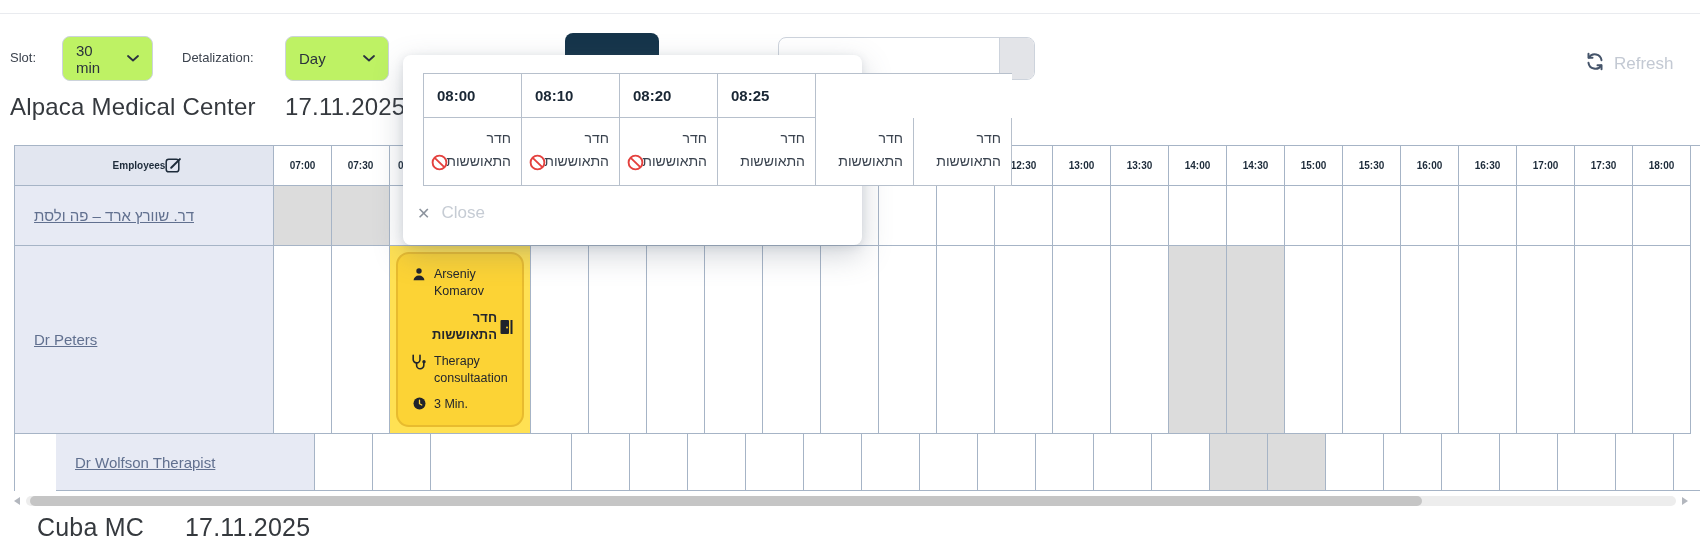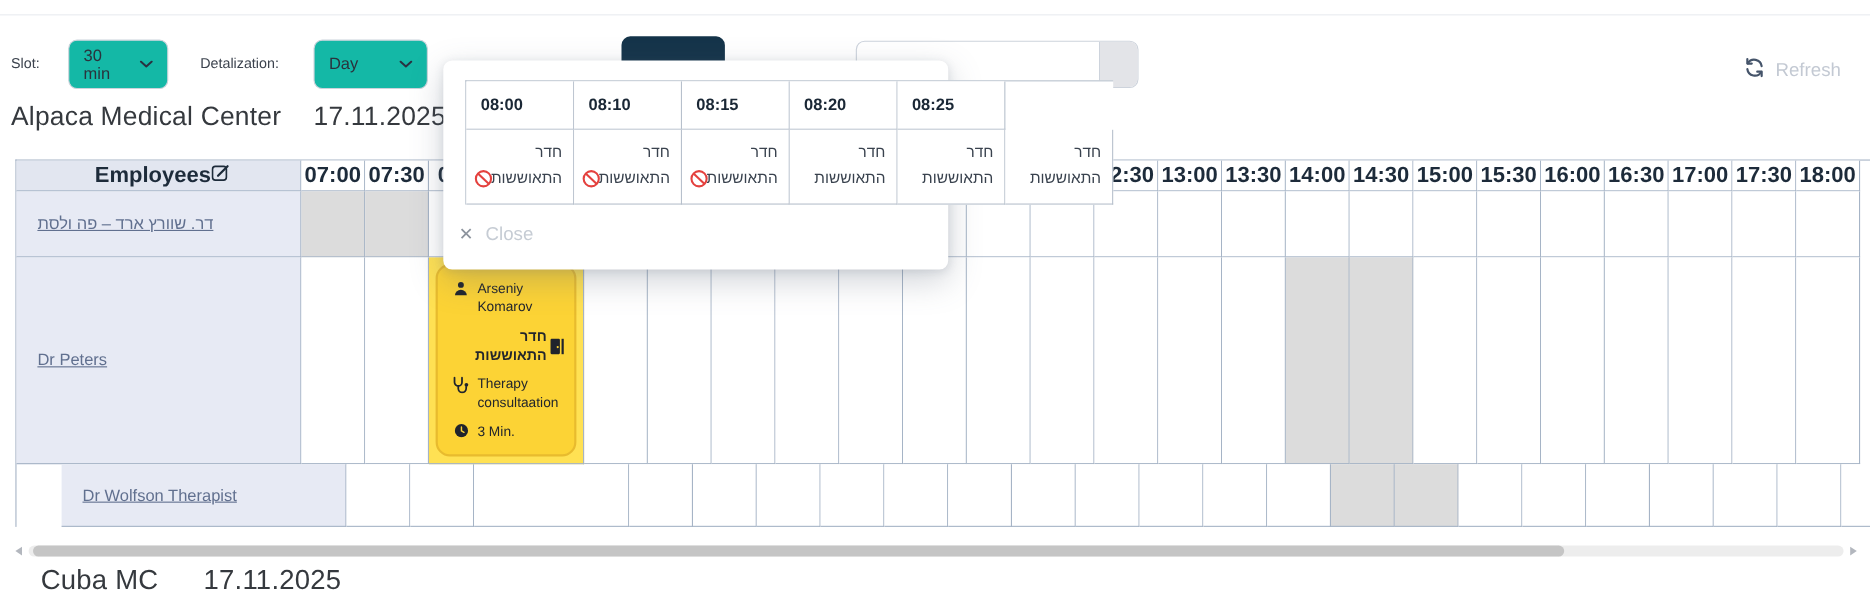--- a/index.html
+++ b/index.html
@@ -6,21 +6,21 @@
   body{
     width:1700px;height:552px;position:relative;overflow:hidden;
     background:#ffffff;font-family:"Liberation Sans",sans-serif;
     -webkit-font-smoothing:antialiased;color:#2b323c;
   }
   
   .top-divider{position:absolute;left:0;top:13px;width:1700px;height:1px;background:#e9ebef}
   .ctl-label{position:absolute;top:50px;font-size:13px;color:#3c434e}
   .select-box{
     position:absolute;top:36px;height:45px;box-sizing:border-box;
-    border:1px solid #ccd3db;border-radius:8px;background:#14b8a6;
+    border:1px solid #ccd3db;border-radius:8px;background:#bef264;
     display:flex;align-items:center;justify-content:space-between;
     padding:0 13px;font-size:15px;color:#2b323c;cursor:pointer;
   }
   .select-box .chev{display:flex;margin-left:10px}
   .dark-pill{position:absolute;left:565px;top:33px;width:94px;height:40px;
     background:#15344a;border-radius:8px;z-index:1}
   .ghost-input{position:absolute;left:778px;top:37px;width:257px;height:43px;
     box-sizing:border-box;border:1px solid #cdd3dc;border-radius:8px;background:#fff;z-index:1}
   .ghost-input .cap{position:absolute;right:0;top:0;bottom:0;width:34px;
     background:#e3e4e8;border-radius:0 7px 7px 0;border-left:1px solid #cdd3dc}
@@ -33,22 +33,22 @@
   .grid-table{position:absolute;left:14px;top:145px;z-index:0;
     border-top:1px solid #a6b4c6;border-left:1px solid #a6b4c6;background:#fff}
   .grow{display:flex}
   .cell{box-sizing:border-box;border-right:1px solid #a6b4c6;border-bottom:1px solid #a6b4c6;
     background:#fff;flex:none}
   .emp{width:259px;display:flex;align-items:center;padding-left:19px;background:#e7eaf4}
   .emp-h{background:#e2e6f0;justify-content:space-between;padding-right:12px;
     font-weight:bold;font-size:15px;color:#16233d}
   .tc{width:58px}
   .tc.exp{width:141px}
-  .hrow .cell{height:28px;display:flex;align-items:center;justify-content:center;
-    font-weight:bold;font-size:20px;color:#1d2b3a}
+  .hrow .cell{height:40px;display:flex;align-items:center;justify-content:center;
+    font-weight:bold;font-size:10px;color:#1d2b3a}
   .hrow .tc.exp{justify-content:flex-start;padding-left:8px}
   .cell.unavail{background:#dcdcdc}
   .emp-link{font-size:15px;color:#61708f;text-decoration:underline;cursor:pointer}
   
   .appt-cell{position:relative;background:#ffe153}
   .appt-card{position:absolute;left:6px;right:6px;top:6px;bottom:6px;
     background:#fcd335;border:2px solid #e8bb2e;border-radius:13px;
     padding:12px 8px 8px 13px;box-sizing:border-box;
     display:flex;flex-direction:column;gap:9px;font-size:12.5px;color:#23262c;cursor:pointer}
   .appt-row{display:flex;gap:7px;align-items:flex-start;line-height:1.35}
@@ -288,21 +288,20 @@
       <div class="cell tc" style="height: 57px;"></div>
       <div class="cell tc" style="height: 57px;"></div>
     </div>
   </div>
 
 <div class="popup-sheet"></div>
 <div class="popup-table" id="popupTable">
     <div class="prow">
       <div class="pcell head">08:00</div>
       <div class="pcell head">08:10</div>
-      <div class="pcell head">08:15</div>
       <div class="pcell head">08:20</div>
       <div class="pcell head">08:25</div>
     </div>
     <div class="prow">
       <div class="pcell body"><span>חדר התאוששות</span><span class="no-ic"><svg width="17" height="17" viewBox="0 0 17 17">
             <circle cx="8.5" cy="8.5" r="6.9" fill="none" stroke="#e4413e" stroke-width="1.9"></circle>
             <path d="M3.7 3.9L13.3 13.1" stroke="#e4413e" stroke-width="1.9"></path>
           </svg></span></div>
       <div class="pcell body"><span>חדר התאוששות</span><span class="no-ic"><svg width="17" height="17" viewBox="0 0 17 17">
             <circle cx="8.5" cy="8.5" r="6.9" fill="none" stroke="#e4413e" stroke-width="1.9"></circle>

